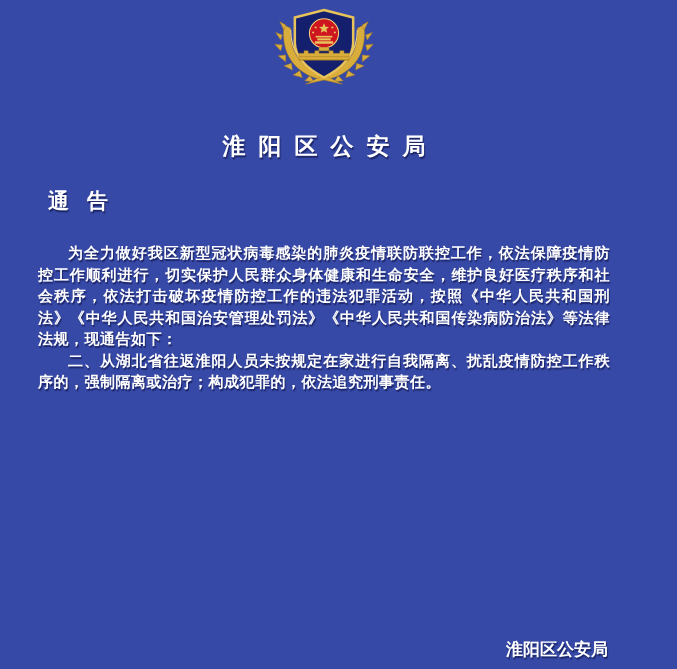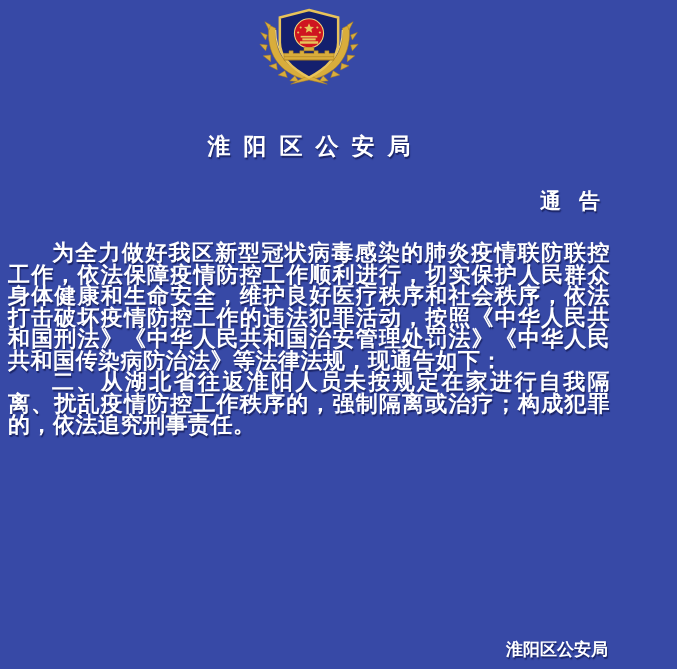--- a/index.html
+++ b/index.html
@@ -12,20 +12,21 @@
     overflow: hidden;
     background: #3749a6;
     font-family: "Liberation Sans", "DejaVu Sans", sans-serif;
     color: #ffffff;
   }
   .notice {
     width: 618px;
     height: 669px;
     position: relative;
     box-sizing: border-box;
+    padding-left: 30px;
   }
   .emblem-wrap {
     text-align: center;
     padding-top: 5px;
     height: 82px;
   }
   .emblem-wrap svg {
     width: 132px;
     height: 80px;
     display: inline-block;
@@ -34,34 +35,34 @@
     margin: 44px 0 0 0;
     text-align: center;
     font-size: 23px;
     font-weight: bold;
     letter-spacing: 13px;
     text-indent: 13px; 
     text-shadow: 1px 2px 1px rgba(22,30,92,0.85);
   }
   .doc-type {
     margin: 25px 0 0 0;
-    text-align: right;
+    text-align: left;
     font-size: 21px;
     font-weight: bold;
     letter-spacing: 18px;
     text-indent: 18px;
     text-shadow: 1px 2px 1px rgba(22,30,92,0.85);
   }
   .body-text {
     margin-top: 27px;
     padding: 0 8px;
   }
   .body-text p {
     margin: 0;
-    font-size: 22px;
+    font-size: 15px;
     line-height: 21.5px;
     font-weight: bold;
     text-align: justify;
     text-justify: inter-ideograph;
     text-indent: 2em;
     text-shadow: 1px 2px 1px rgba(22,30,92,0.85);
     letter-spacing: 0.5px;
   }
   .closing {
     margin-top: 4px;

